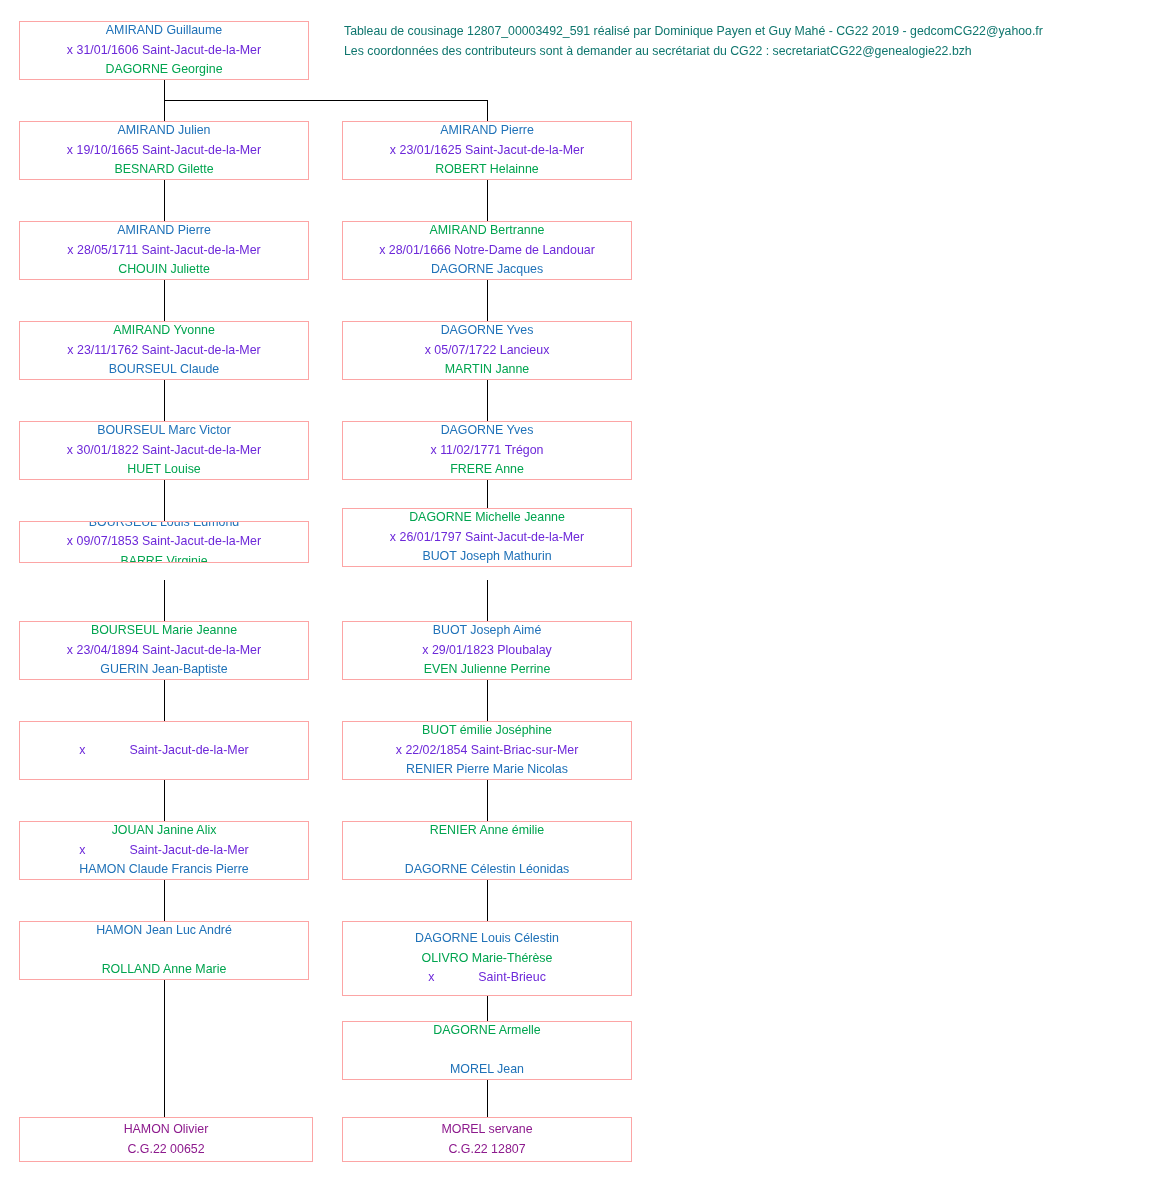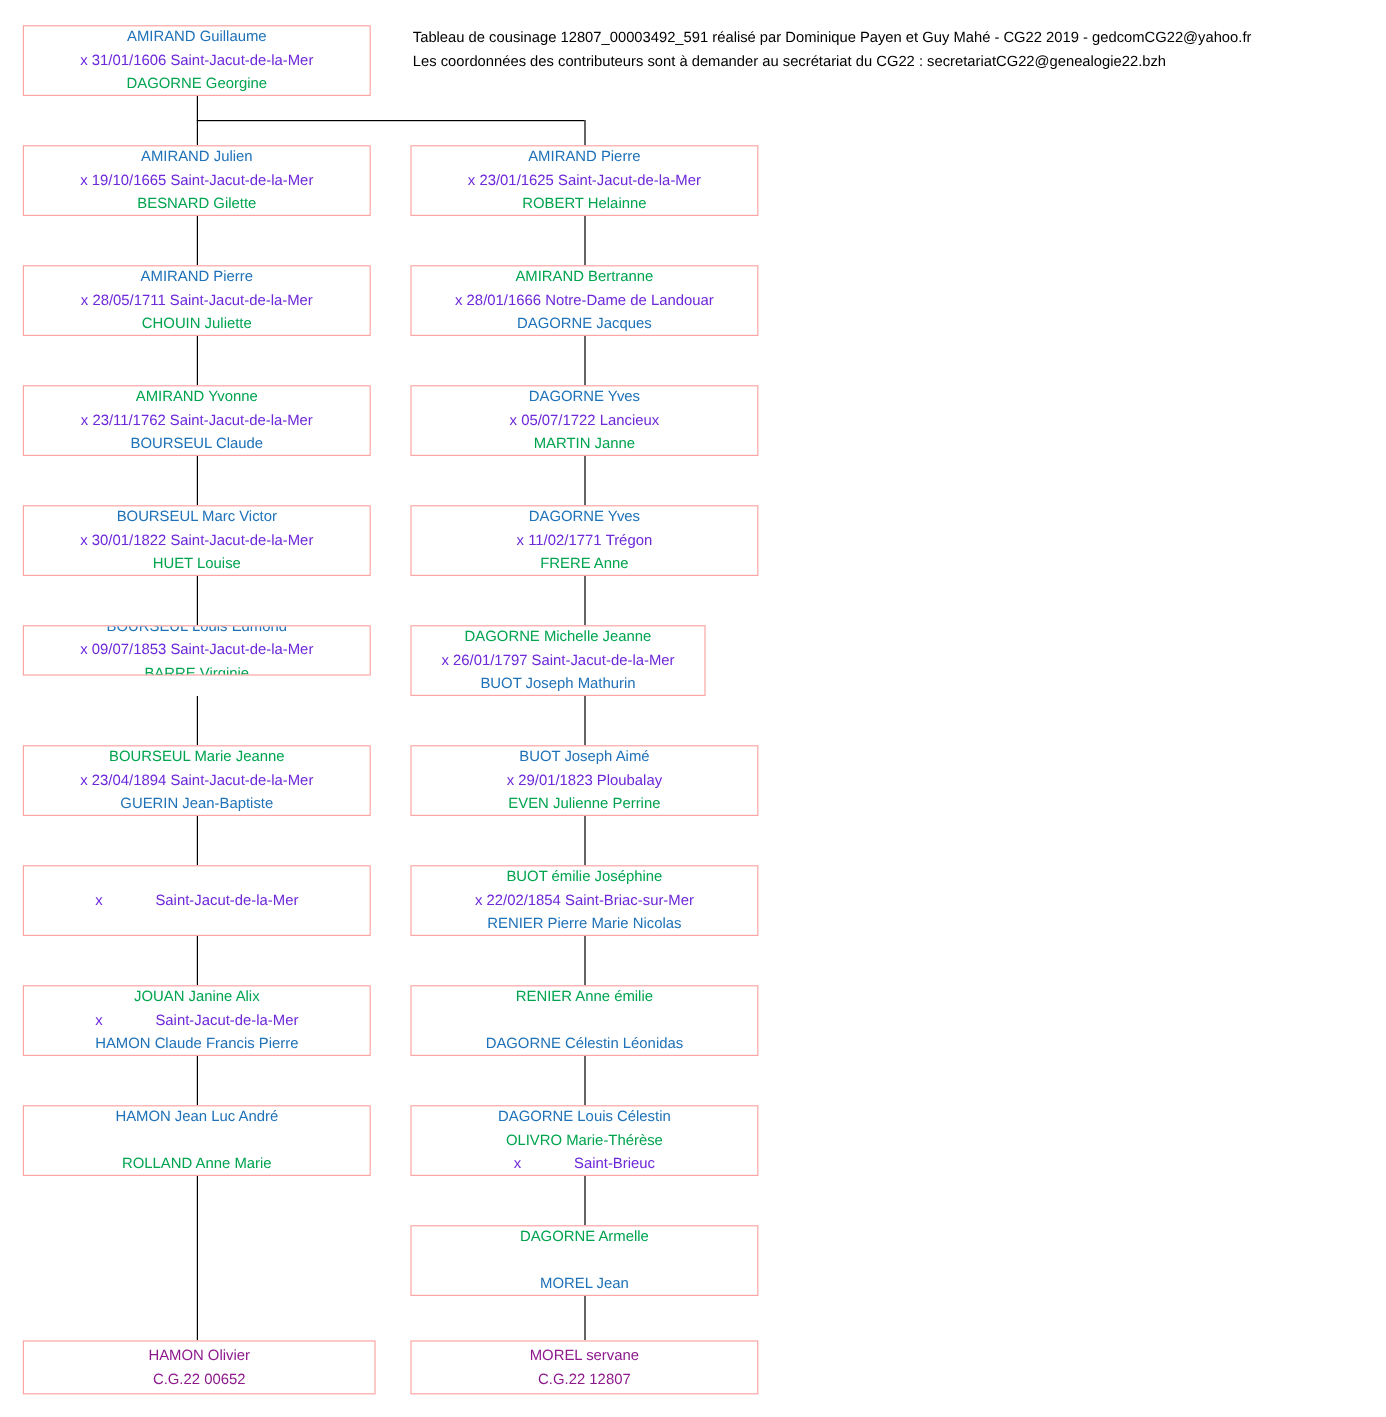--- a/index.html
+++ b/index.html
@@ -25,21 +25,21 @@
   }
 
   
   .credits {
     position: absolute;
     left: 344px;
     top: 21px;
     width: 800px;
     font-size: 12.3px;
     line-height: 20px;
-    color: #000000;
+    color: #0f766e;
     white-space: nowrap;
   }
   .credits .credit-line { display: block; }
 
   
   .conn {
     position: absolute;
     background: #000000;
   }
   .conn-v { width: 1px; }
@@ -175,41 +175,41 @@
       <div class="node" style="left: 342px; top: 321px; width: 290px; height: 59px;">
         <div class="line c-blue">DAGORNE Yves</div>
         <div class="line union c-red"><span class="xmark">x</span><span> </span><span class="udate">05/07/1722</span><span> </span><span class="uplace">Lancieux</span></div>
         <div class="line c-green">MARTIN Janne</div>
       </div>
       <div class="node" style="left: 342px; top: 421px; width: 290px; height: 59px;">
         <div class="line c-blue">DAGORNE Yves</div>
         <div class="line union c-red"><span class="xmark">x</span><span> </span><span class="udate">11/02/1771</span><span> </span><span class="uplace">Trégon</span></div>
         <div class="line c-green">FRERE Anne</div>
       </div>
-      <div class="node" style="left: 342px; top: 521px; width: 246px; height: 59px;">
+      <div class="node" style="left: 342px; top: 508px; width: 290px; height: 59px;">
         <div class="line c-green">DAGORNE Michelle Jeanne</div>
         <div class="line union c-red"><span class="xmark">x</span><span> </span><span class="udate">26/01/1797</span><span> </span><span class="uplace">Saint-Jacut-de-la-Mer</span></div>
         <div class="line c-blue">BUOT Joseph Mathurin</div>
       </div>
       <div class="node" style="left: 342px; top: 621px; width: 290px; height: 59px;">
         <div class="line c-blue">BUOT Joseph Aimé</div>
         <div class="line union c-red"><span class="xmark">x</span><span> </span><span class="udate">29/01/1823</span><span> </span><span class="uplace">Ploubalay</span></div>
         <div class="line c-green">EVEN Julienne Perrine</div>
       </div>
       <div class="node" style="left: 342px; top: 721px; width: 290px; height: 59px;">
         <div class="line c-green">BUOT émilie Joséphine</div>
         <div class="line union c-red"><span class="xmark">x</span><span> </span><span class="udate">22/02/1854</span><span> </span><span class="uplace">Saint-Briac-sur-Mer</span></div>
         <div class="line c-blue">RENIER Pierre Marie Nicolas</div>
       </div>
       <div class="node" style="left: 342px; top: 821px; width: 290px; height: 59px;">
         <div class="line c-green">RENIER Anne émilie</div>
         <div class="line union c-red">&nbsp;</div>
         <div class="line c-blue">DAGORNE Célestin Léonidas</div>
       </div>
-      <div class="node" style="left: 342px; top: 921px; width: 290px; height: 59px;">
+      <div class="node" style="left: 342px; top: 921px; width: 290px; height: 75px;">
         <div class="line c-blue">DAGORNE Louis Célestin</div>
         <div class="line c-green">OLIVRO Marie-Thérèse</div>
         <div class="line union c-red"><span class="xmark">x</span><span class="gap"></span><span class="uplace">Saint-Brieuc</span></div>
       </div>
       <div class="node" style="left: 342px; top: 1021px; width: 290px; height: 59px;">
         <div class="line c-green">DAGORNE Armelle</div>
         <div class="line union c-red">&nbsp;</div>
         <div class="line c-blue">MOREL Jean</div>
       </div>
       <div class="node" style="left: 19px; top: 1117px; width: 294px; height: 45px;">

